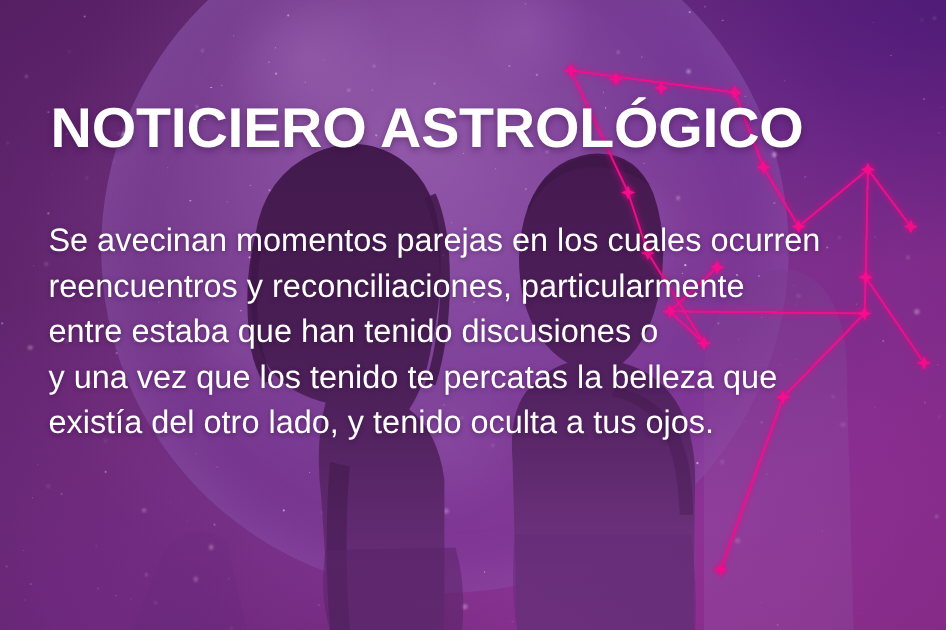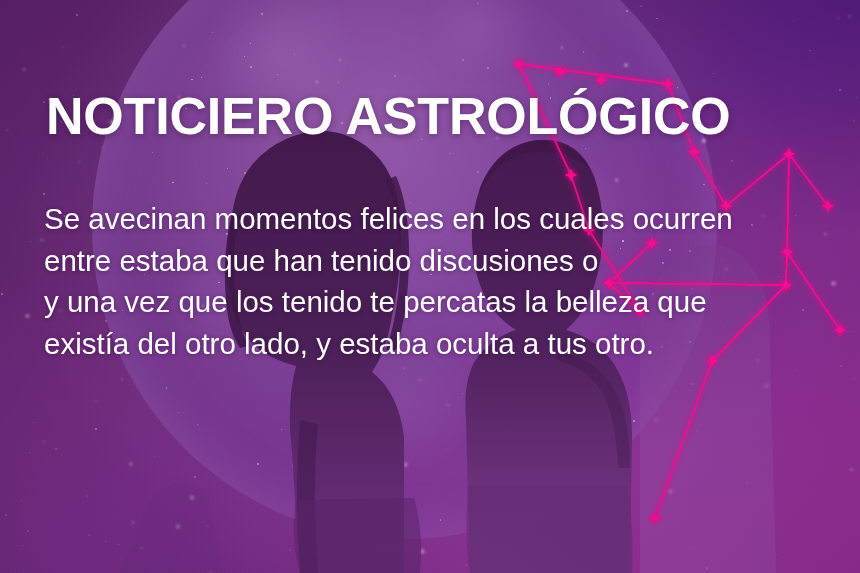--- a/index.html
+++ b/index.html
@@ -545,20 +545,21 @@
           <path d="M840 323.49 L841.922 328.078 L846.51 330 L841.922 331.922 L840 336.51 L838.078 331.922 L833.49 330 L838.078 328.078 Z" fill="#f50f8b"></path>
         </g>
       </g>
   </svg>
 
   <div class="layer" id="vignette"></div>
 
   <div id="content">
     <div id="title">NOTICIERO ASTROLÓGICO</div>
     <div id="body-copy">
-        <span class="line">Se avecinan momentos felices en los cuales ocurren</span>
+        <span class="line">Se avecinan momentos parejas en los cuales ocurren</span>
+        <span class="line">reencuentros y reconciliaciones, particularmente</span>
         <span class="line">entre estaba que han tenido discusiones o</span>
         <span class="line">y una vez que los tenido te percatas la belleza que</span>
-        <span class="line">existía del otro lado, y estaba oculta a tus otro.</span>
+        <span class="line">existía del otro lado, y tenido oculta a tus ojos.</span>
       </div>
   </div>
 
 </div>
 
 </body></html>

